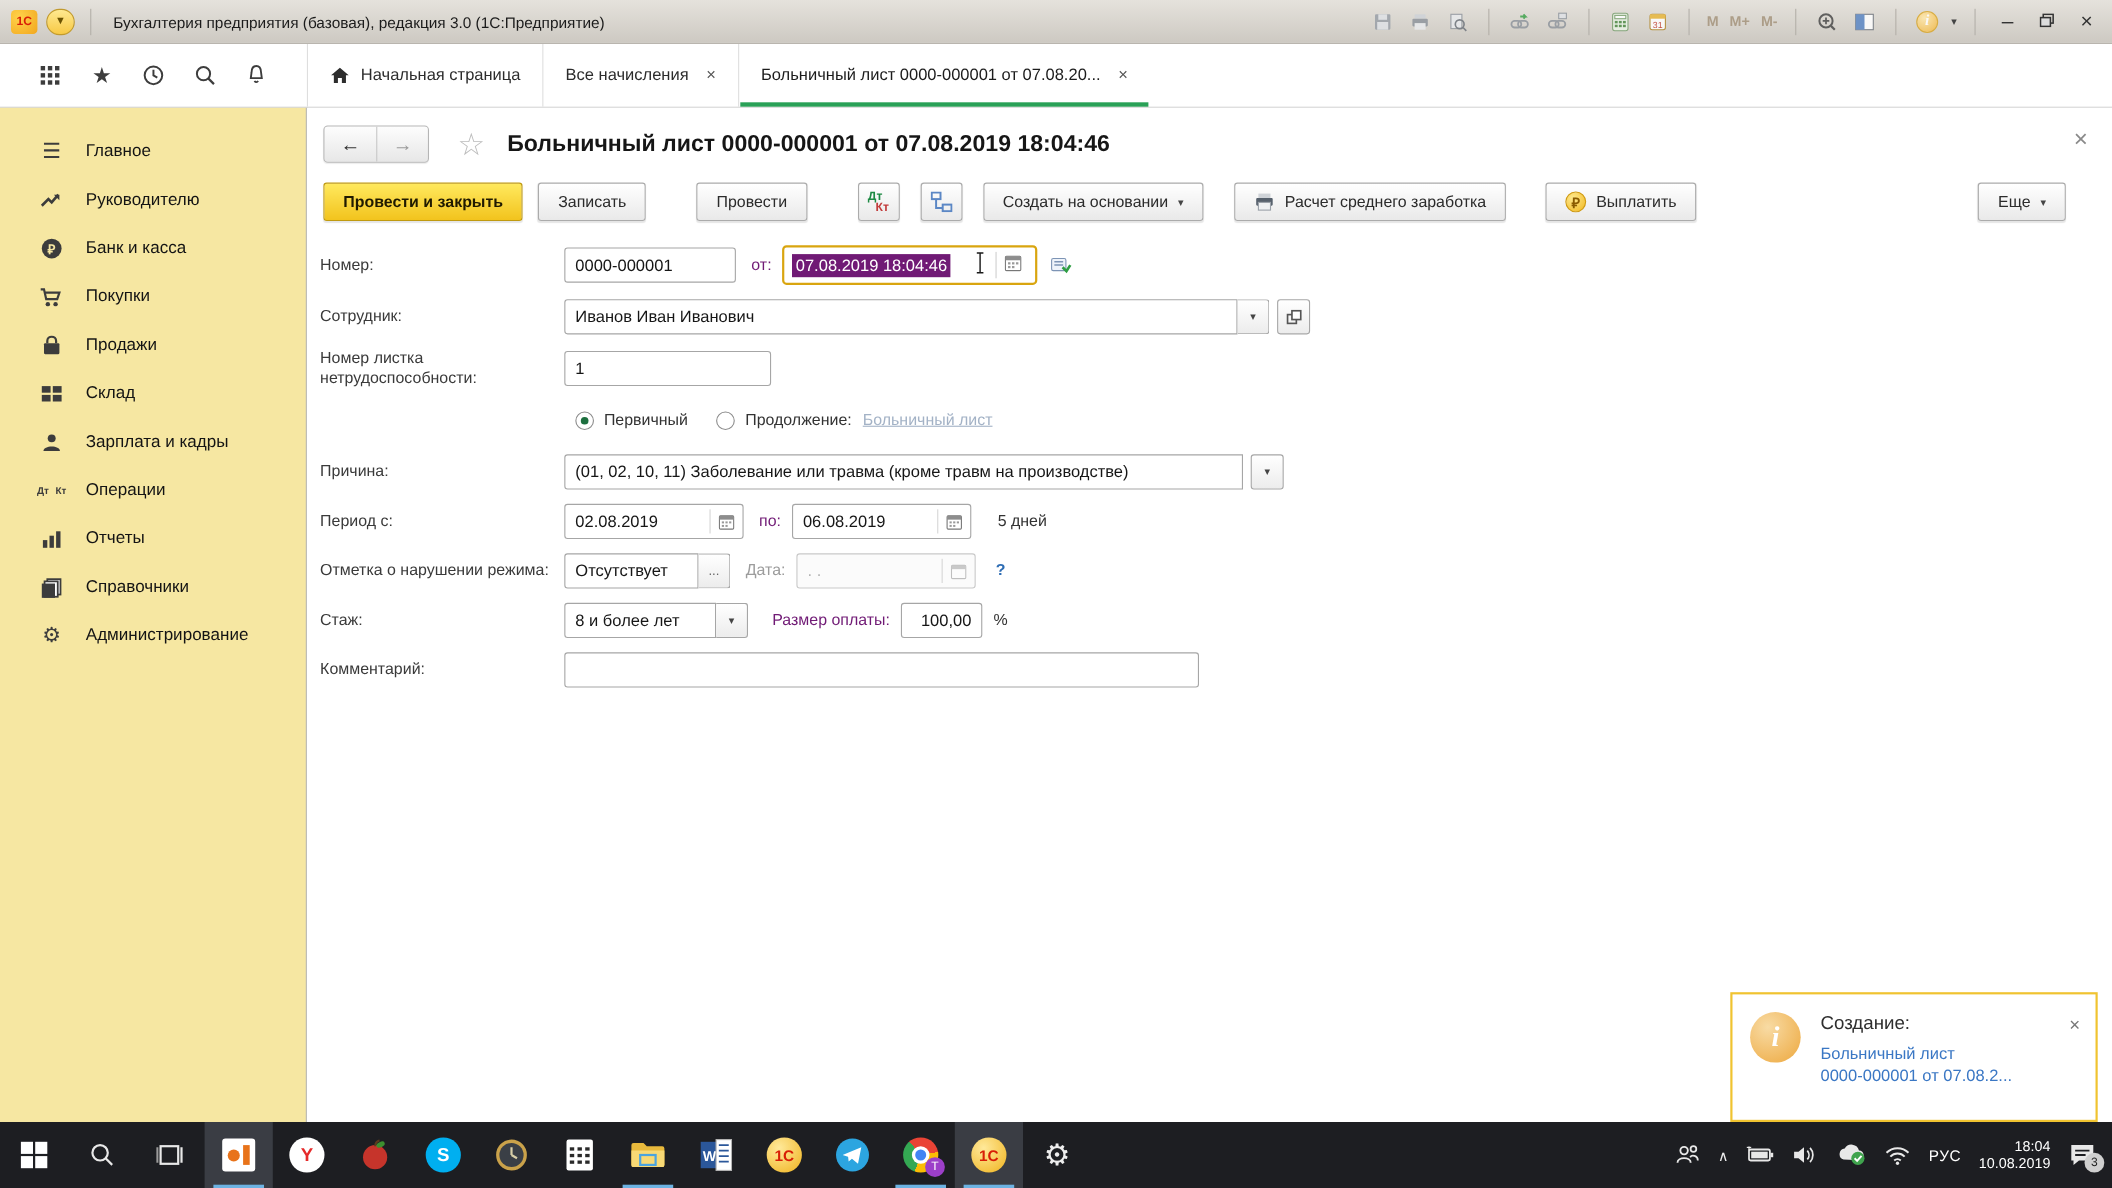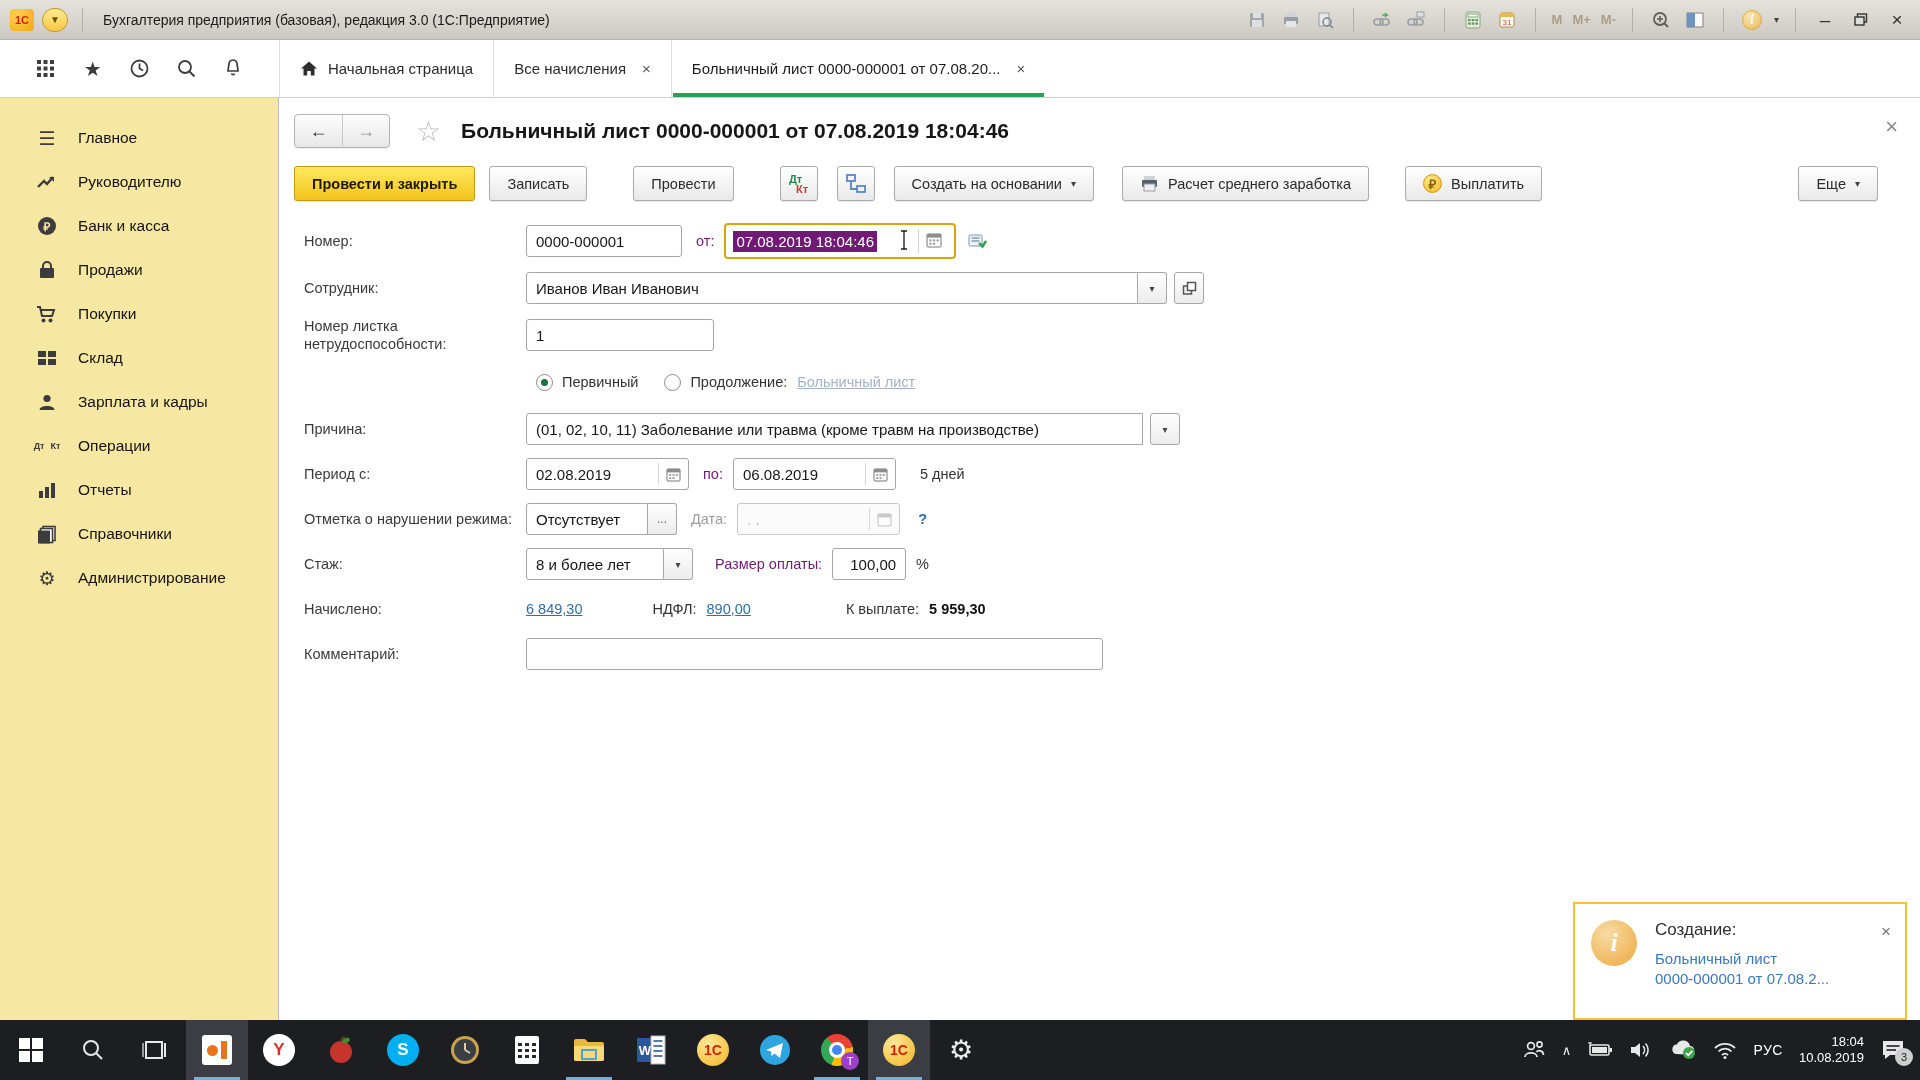--- a/index.html
+++ b/index.html
@@ -65,21 +65,21 @@
   .btn.primary { background:linear-gradient(#ffe95e,#f2c31d); border-color:#c09a10; font-weight:bold; color:#201a00; }
   .btn.sq { width:38px; padding:0; justify-content:center; }
   .caret { font-size:10px; color:#444; }
   .dtkt-btn { font-size:11px; font-weight:bold; line-height:10px; text-align:center; }
   .dtkt-btn .dt { color:#1e8a44; display:block; text-align:left; }
   .dtkt-btn .kt { color:#c23b3b; display:block; padding-left:7px; }
   .coin { width:19px; height:19px; border-radius:50%; border:1px solid #cf9a12;
     background:radial-gradient(circle at 35% 30%, #ffe98e, #f0b820);
     color:#8a5b00; font-size:13px; font-weight:bold; display:inline-flex; align-items:center; justify-content:center; }
 
-  .form-body { padding:22px 0 0 24px; font-size:14.5px; color:#333; }
+  .form-body { padding:22px 0 0 11px; font-size:14.5px; color:#333; }
   .frow { display:flex; align-items:center; margin-bottom:13px; min-height:32px; }
   .flabel { width:222px; flex-shrink:0; color:#3a3a3a; line-height:18px; }
   .fld { height:32px; border:1px solid #a6a6a6; border-radius:3px; background:#fff;
     display:inline-flex; align-items:center; padding:0 9px; font-size:15px; color:#161616; white-space:nowrap; }
   .inline-lab { padding:0 10px 0 14px; color:#701a75; }
   .gbtn { width:29px; height:32px; border:1px solid #a6a6a6; border-left:none;
     background:linear-gradient(#ffffff,#ececec); display:inline-flex; align-items:center; justify-content:center;
     border-radius:0 3px 3px 0; color:#444; }
   .igroup { display:flex; }
   .igroup .fld { border-radius:3px 0 0 3px; }
@@ -315,36 +315,36 @@
       <span class="side-ic">
         <svg width="20" height="20">
             <circle cx="10" cy="10" r="9" fill="#3c3c3c"></circle>
             <text x="10" y="14.5" text-anchor="middle" font-size="12" font-weight="bold" fill="#f6e7a2" font-family="Liberation Sans">₽</text>
           </svg>
         </span>
       <span>Банк и касса</span>
     </div>
     <div class="side-item">
       <span class="side-ic">
-        <svg width="20" height="19">
-            <path d="M6 7 V5 a4 4 0 0 1 8 0 V7" fill="none" stroke="#3c3c3c" stroke-width="2"></path>
-            <rect x="3" y="7" width="14" height="10" rx="1" fill="#3c3c3c"></rect>
-          </svg>
-        </span>
-      <span>Продажи</span>
-    </div>
-    <div class="side-item">
-      <span class="side-ic">
         <svg width="22" height="19">
             <path d="M1 2 H4 L6 11 H16 L18 5 H5" fill="none" stroke="#3c3c3c" stroke-width="2"></path>
             <circle cx="7.5" cy="15.5" r="2" fill="#3c3c3c"></circle>
             <circle cx="14.5" cy="15.5" r="2" fill="#3c3c3c"></circle>
           </svg>
         </span>
       <span>Покупки</span>
+    </div>
+    <div class="side-item">
+      <span class="side-ic">
+        <svg width="20" height="19">
+            <path d="M6 7 V5 a4 4 0 0 1 8 0 V7" fill="none" stroke="#3c3c3c" stroke-width="2"></path>
+            <rect x="3" y="7" width="14" height="10" rx="1" fill="#3c3c3c"></rect>
+          </svg>
+        </span>
+      <span>Продажи</span>
     </div>
     <div class="side-item">
       <span class="side-ic">
         <svg width="20" height="18">
             <g fill="#3c3c3c">
               <rect x="1" y="2" width="8" height="6"></rect>
               <rect x="11" y="2" width="8" height="6"></rect>
               <rect x="1" y="10" width="8" height="6"></rect>
               <rect x="11" y="10" width="8" height="6"></rect>
             </g>
@@ -591,28 +591,20 @@
           <span class="fld" style="width:138px">8 и более лет</span>
           <span class="gbtn">
               <span class="caret">▾</span>
             </span>
         </span>
         <span class="inline-lab" style="padding-left:22px">Размер оплаты:</span>
         <span class="fld" style="width:74px;justify-content:flex-end">100,00</span>
         <span style="margin-left:10px">%</span>
       </div>
 
-      <div class="frow" style="margin-top:4px">
-        <span class="flabel">Начислено:</span>
-        <span class="link">6 849,30</span>
-        <span style="margin-left:70px">НДФЛ:</span>
-        <span class="link" style="margin-left:10px">890,00</span>
-        <span style="margin-left:95px">К выплате:</span>
-        <span class="bold-val" style="margin-left:10px">5 959,30</span>
-      </div>
 
       <div class="frow" style="margin-top:6px">
         <span class="flabel">Комментарий:</span>
         <input class="fld-input" style="">
       </div>
 
     </div>
   </div>
 
   <div class="notif">

